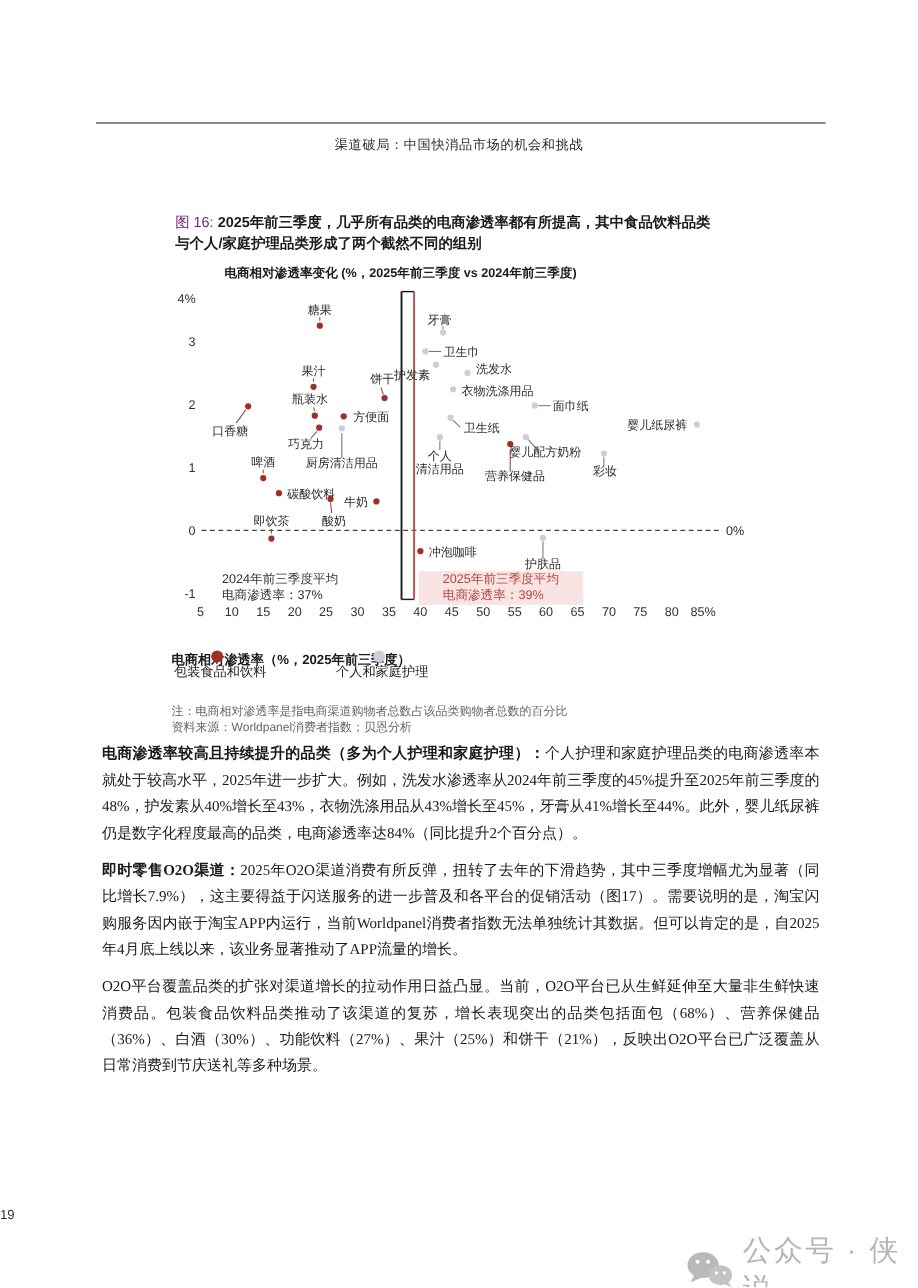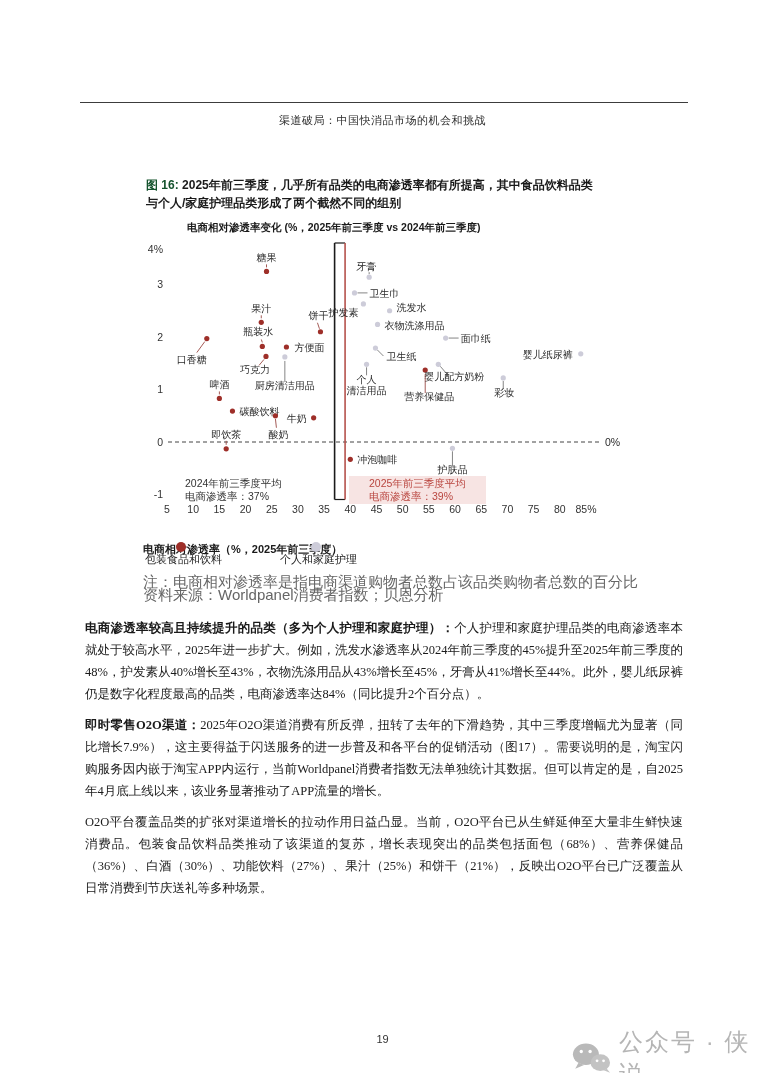--- a/index.html
+++ b/index.html
@@ -3,40 +3,40 @@
 <meta charset="utf-8">
 <style>
   html,body{margin:0;padding:0;background:#ffffff;}
   .page{position:relative;width:765px;height:1073px;background:#ffffff;overflow:hidden;
         font-family:"Liberation Sans","DejaVu Sans",sans-serif;color:#1f1f1f;}
   .top-rule{position:absolute;left:80px;top:102px;width:608px;height:1px;background:#3c3c3c;}
   .header-title{position:absolute;left:0;top:113px;width:765px;text-align:center;
         font-size:11px;color:#2b2b2b;letter-spacing:0.5px;}
   .fig-title{position:absolute;left:146px;top:176px;width:480px;font-size:12px;font-weight:bold;
         line-height:18px;color:#1a1a1a;}
-  .fig-label{color:#14532d;font-weight:bold;}
+  .fig-label{color:#701a75;font-weight:normal;}
   .axis-title-y{position:absolute;left:143px;top:221px;font-size:10.5px;font-weight:bold;color:#1a1a1a;padding-left:44px;}
   #chart-svg{position:absolute;left:0;top:0;width:765px;height:610px;}
   #chart-svg text{font-family:"Liberation Sans","DejaVu Sans",sans-serif;}
   .avg-2024{position:absolute;left:185px;top:477px;width:146px;text-align:left;
         font-size:10.5px;line-height:13px;color:#333;}
   .avg-2025{position:absolute;left:349px;top:476px;font-size:10.5px;line-height:13px;
         padding:1px 20px;display:inline-block;}
   .axis-title-x{position:absolute;left:143px;top:527px;width:470px;text-align:left;
         font-size:11px;font-weight:bold;color:#1a1a1a;margin-top:15px;}
   .legend{position:absolute;left:145px;top:542px;display:flex;align-items:center;font-size:11px;color:#222;}
   .legend-item{display:flex;align-items:center;flex-direction:column;}
   .legend-item + .legend-item{margin-left:58px;}
   .legend-dot{width:10px;height:10px;border-radius:50%;margin-right:6px;flex:0 0 auto;}
-  .chart-notes{position:absolute;left:143px;top:575px;font-size:15px;line-height:13px;color:#666;}
+  .chart-notes{position:absolute;left:143px;top:587px;font-size:10px;line-height:13px;color:#666;}
   .body-text{position:absolute;left:85px;top:617px;width:598px;}
   .body-text p{margin:0 0 9px 0;font-family:"Liberation Serif","DejaVu Serif",serif;
         font-size:12.5px;line-height:22px;text-align:justify;color:#1a1a1a;}
   .body-text .lead{font-weight:bold;margin-top:28px;}
-  .page-number{position:absolute;left:0;top:1033px;width:765px;text-align:center;font-size:11px;color:#333;}
+  .page-number{position:absolute;left:0;top:1007px;width:765px;font-size:11px;color:#333;}
   .watermark{position:absolute;left:572px;top:1026px;display:flex;align-items:center;}
   .watermark-text{font-size:24px;color:#b5b5b5;letter-spacing:2px;margin-left:8px;}
 </style>
 </head>
 <body>
 
 <div class="page">
 
   <div class="top-rule"></div>
   <div class="header-title">渠道破局：中国快消品市场的机会和挑战</div>

